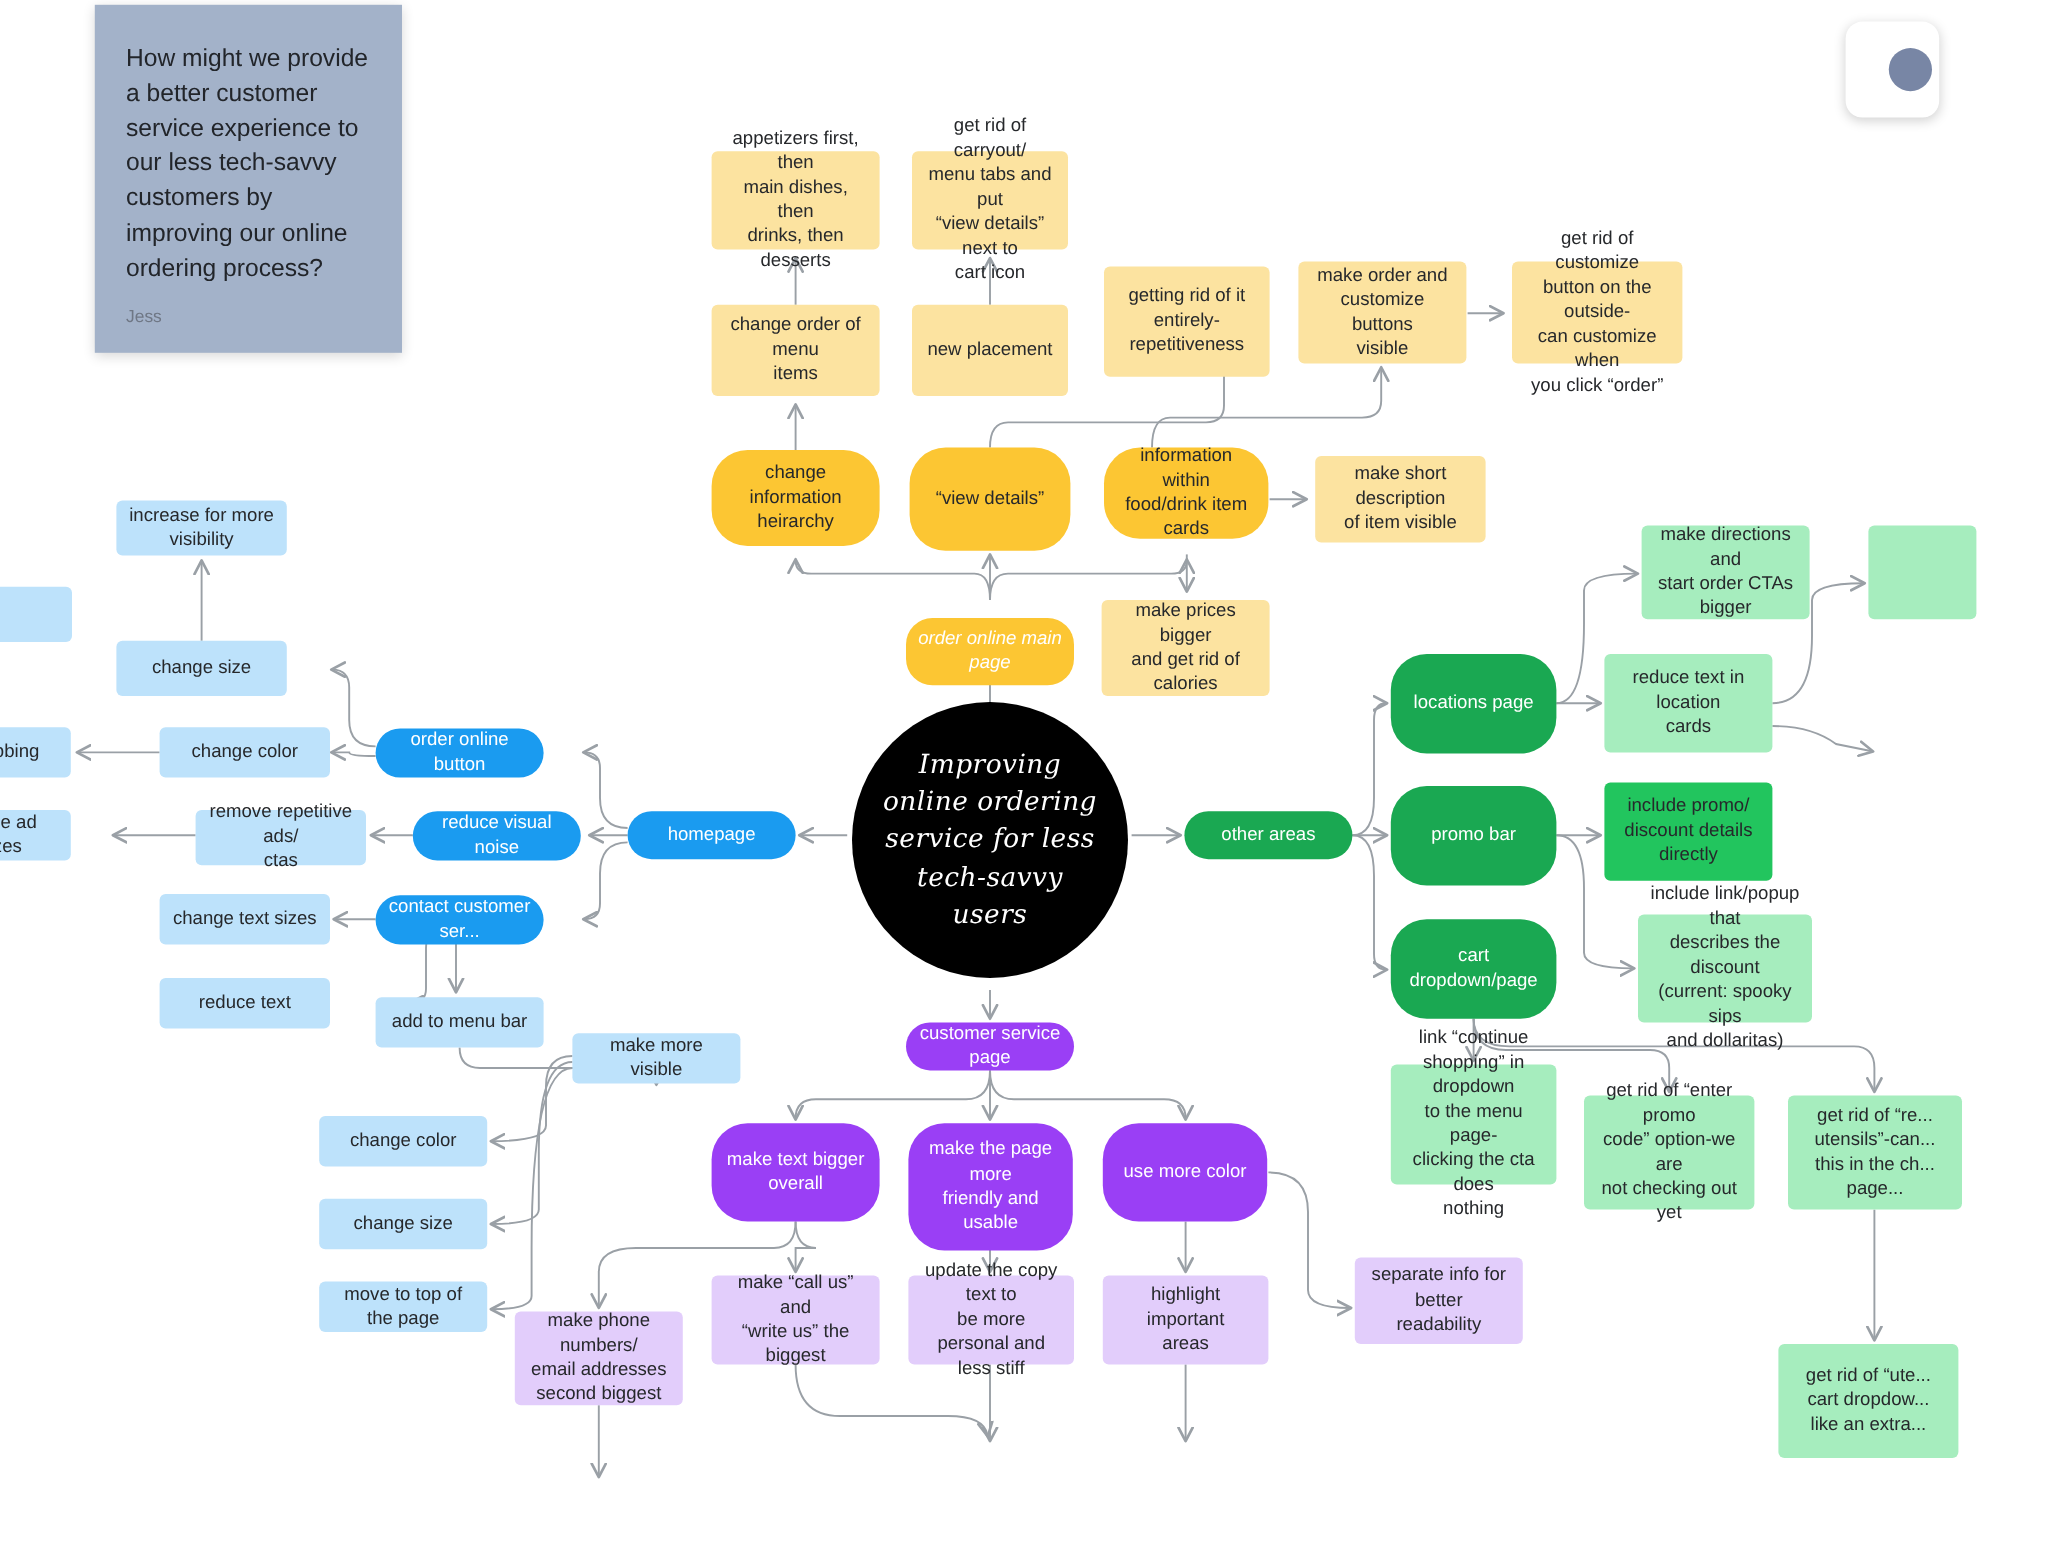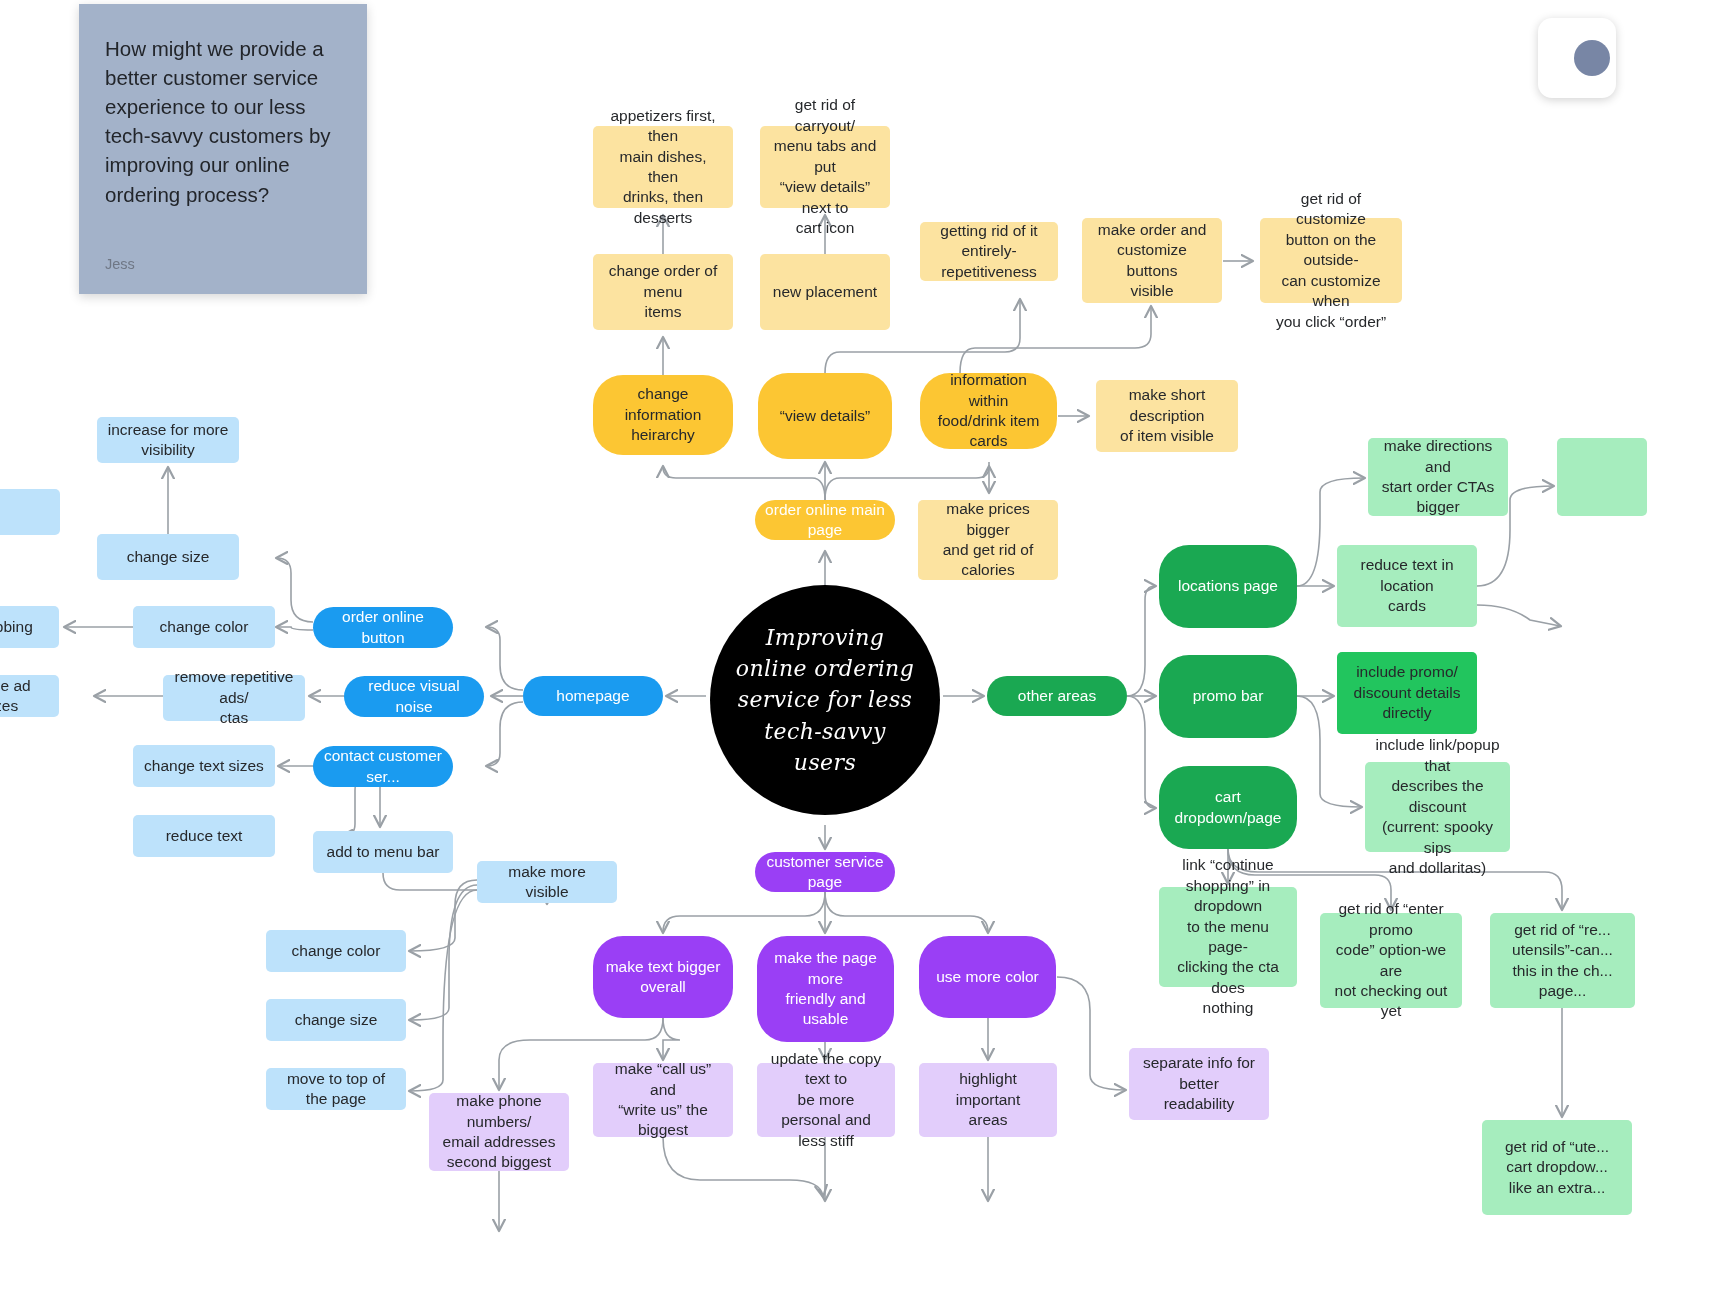--- a/index.html
+++ b/index.html
@@ -146,21 +146,21 @@
       <path d="M825,1018 L825,1059"></path>
       <path d="M988,1018 L988,1059"></path>
       <path d="M1057,977 Q1090,977 1090,1010 L1090,1075 Q1090,1090 1125,1090"></path>
       <path d="M825,1137 L825,1200"></path>
       <path d="M988,1137 L988,1200"></path>
       <path d="M499,1171 L499,1230"></path>
       <path d="M663,1137 Q663,1180 700,1180 L790,1180 Q820,1180 823,1196"></path>
     </g>
   </svg>
 
-  <div class="prompt-card" style="left:79px;top:4px;width:288px;height:290px;">
+  <div class="prompt-card" style="left:79px;top:4px;width:256px;height:290px;">
     <div class="prompt-text">How might we provide a better customer service experience to our less tech-savvy customers by improving our online ordering process?</div>
     <div class="prompt-author">Jess</div>
   </div>
 
   <div class="avatar-chip" style="left:1538px;top:18px;width:78px;height:80px;">
     <div class="avatar-dot" style="width:36px;height:36px;margin-left:30px;"></div>
   </div>
 
   <div class="center-node" style="left:710px;top:585px;width:230px;height:230px;">Improving
 online ordering
@@ -172,37 +172,37 @@
       <div class="node lvl3" style="left: 593px; top: 126px; width: 140px; height: 82px; background: rgb(252, 227, 160);"><span>appetizers first, then
 main dishes, then
 drinks, then desserts</span></div>
       <div class="node lvl3" style="left: 760px; top: 126px; width: 130px; height: 82px; background: rgb(252, 227, 160);"><span>get rid of carryout/
 menu tabs and put
 “view details” next to
 cart icon</span></div>
       <div class="node lvl3" style="left: 593px; top: 254px; width: 140px; height: 76px; background: rgb(252, 227, 160);"><span>change order of menu
 items</span></div>
       <div class="node lvl3" style="left: 760px; top: 254px; width: 130px; height: 76px; background: rgb(252, 227, 160);"><span>new placement</span></div>
-      <div class="node lvl3" style="left: 920px; top: 222px; width: 138px; height: 59px; background: rgb(252, 227, 160);"><span>getting rid of it
+      <div class="node lvl3" style="left: 920px; top: 222px; width: 138px; height: 92px; background: rgb(252, 227, 160);"><span>getting rid of it
 entirely-repetitiveness</span></div>
       <div class="node lvl3" style="left: 1082px; top: 218px; width: 140px; height: 85px; background: rgb(252, 227, 160);"><span>make order and
 customize buttons
 visible</span></div>
       <div class="node lvl3" style="left: 1260px; top: 218px; width: 142px; height: 85px; background: rgb(252, 227, 160);"><span>get rid of customize
 button on the outside-
 can customize when
 you click “order”</span></div>
       <div class="node lvl2" style="left: 593px; top: 375px; width: 140px; height: 80px; background: rgb(252, 198, 51); color: rgb(38, 40, 43);"><span>change information
 heirarchy</span></div>
       <div class="node lvl2" style="left: 758px; top: 373px; width: 134px; height: 86px; background: rgb(252, 198, 51); color: rgb(38, 40, 43);"><span>“view details”</span></div>
       <div class="node lvl2" style="left: 920px; top: 373px; width: 137px; height: 76px; background: rgb(252, 198, 51); color: rgb(38, 40, 43);"><span>information within
 food/drink item cards</span></div>
       <div class="node lvl3" style="left: 1096px; top: 380px; width: 142px; height: 72px; background: rgb(252, 227, 160);"><span>make short description
 of item visible</span></div>
-      <div class="node lvl1" style="left: 755px; top: 500px; width: 140px; height: 40px; background: rgb(252, 198, 51);"><span>order online main page</span></div>
+      <div class="node lvl1" style="left: 755px; top: 515px; width: 140px; height: 56px; background: rgb(252, 198, 51); font-style: italic;"><span>order online main page</span></div>
       <div class="node lvl3" style="left: 918px; top: 500px; width: 140px; height: 80px; background: rgb(252, 227, 160);"><span>make prices bigger
 and get rid of calories</span></div>
       <div class="node lvl3" style="left: 97px; top: 417px; width: 142px; height: 46px; background: rgb(189, 226, 251);"><span>increase for more
 visibility</span></div>
       <div class="node lvl3" style="left: -38px; top: 489px; width: 98px; height: 46px; background: rgb(189, 226, 251);"><span></span></div>
       <div class="node lvl3" style="left: 97px; top: 534px; width: 142px; height: 46px; background: rgb(189, 226, 251);"><span>change size</span></div>
       <div class="node lvl3" style="left: -58px; top: 606px; width: 117px; height: 42px; background: rgb(189, 226, 251);"><span>...rabbing</span></div>
       <div class="node lvl3" style="left: 133px; top: 606px; width: 142px; height: 42px; background: rgb(189, 226, 251);"><span>change color</span></div>
       <div class="node lvl1" style="left: 313px; top: 607px; width: 140px; height: 41px; background: rgb(26, 155, 240);"><span>order online button</span></div>
       <div class="node lvl3" style="left: -58px; top: 675px; width: 117px; height: 42px; background: rgb(189, 226, 251);"><span>...nge ad sizes</span></div>

